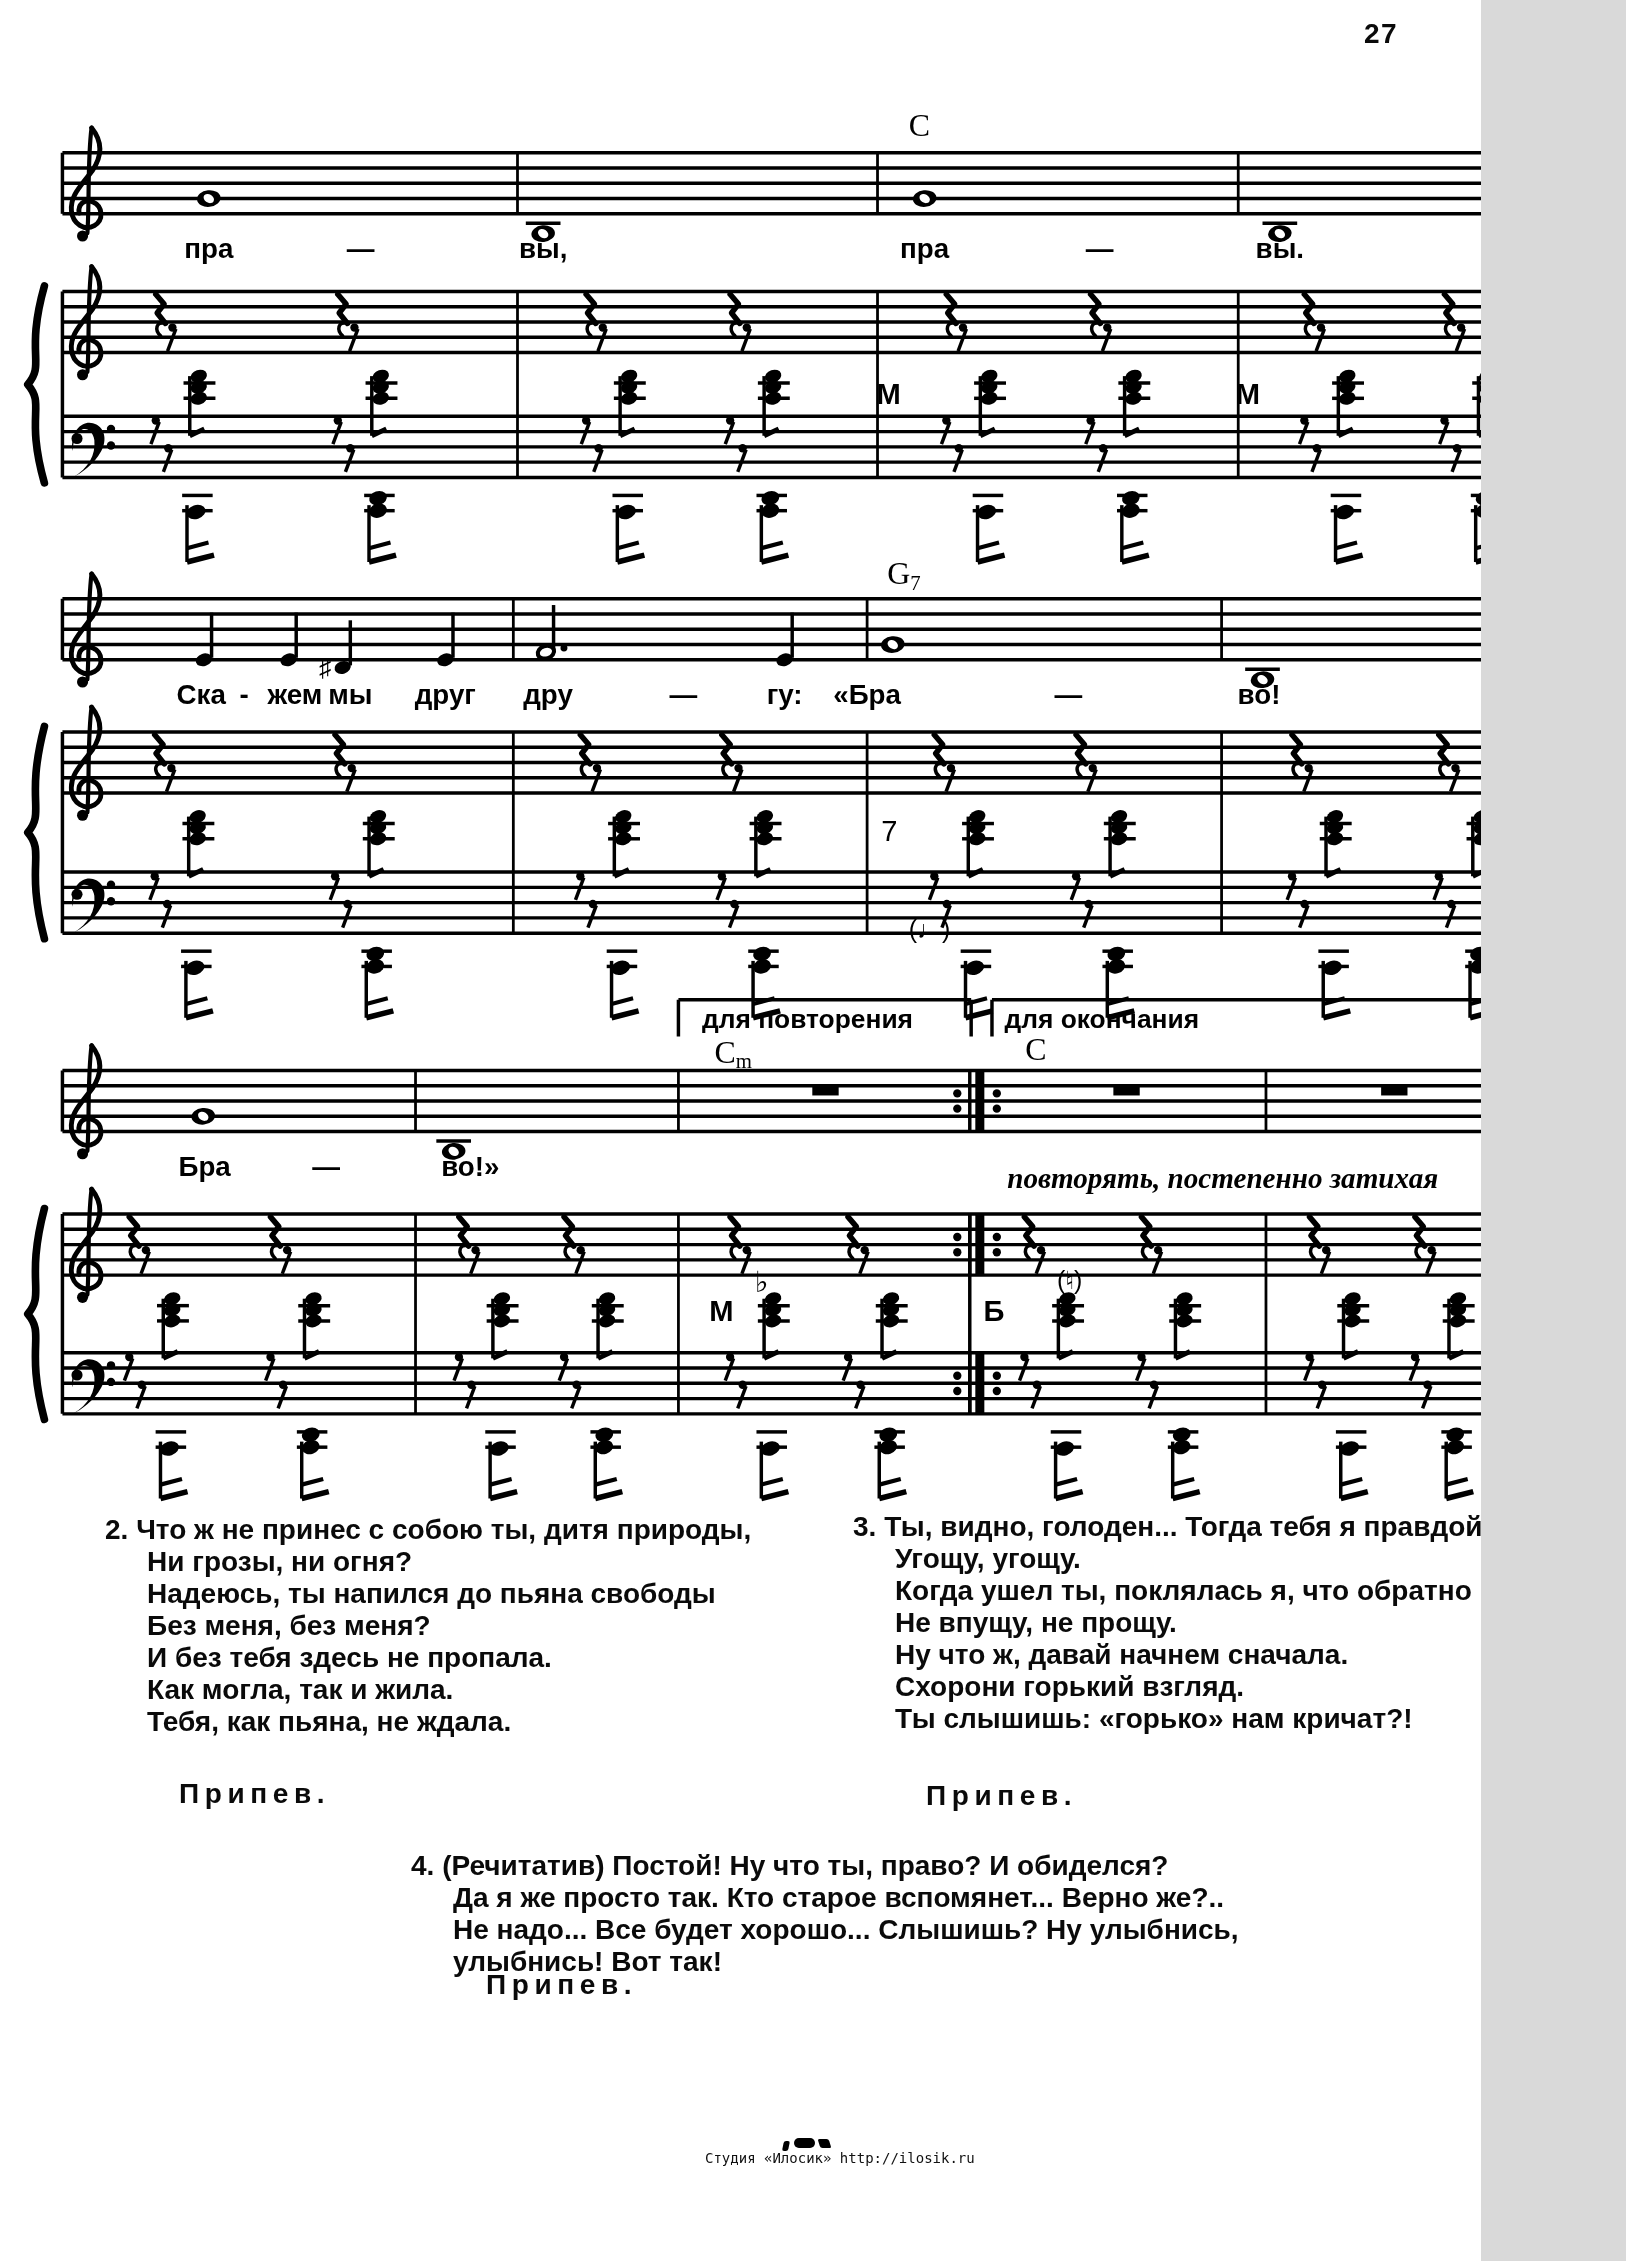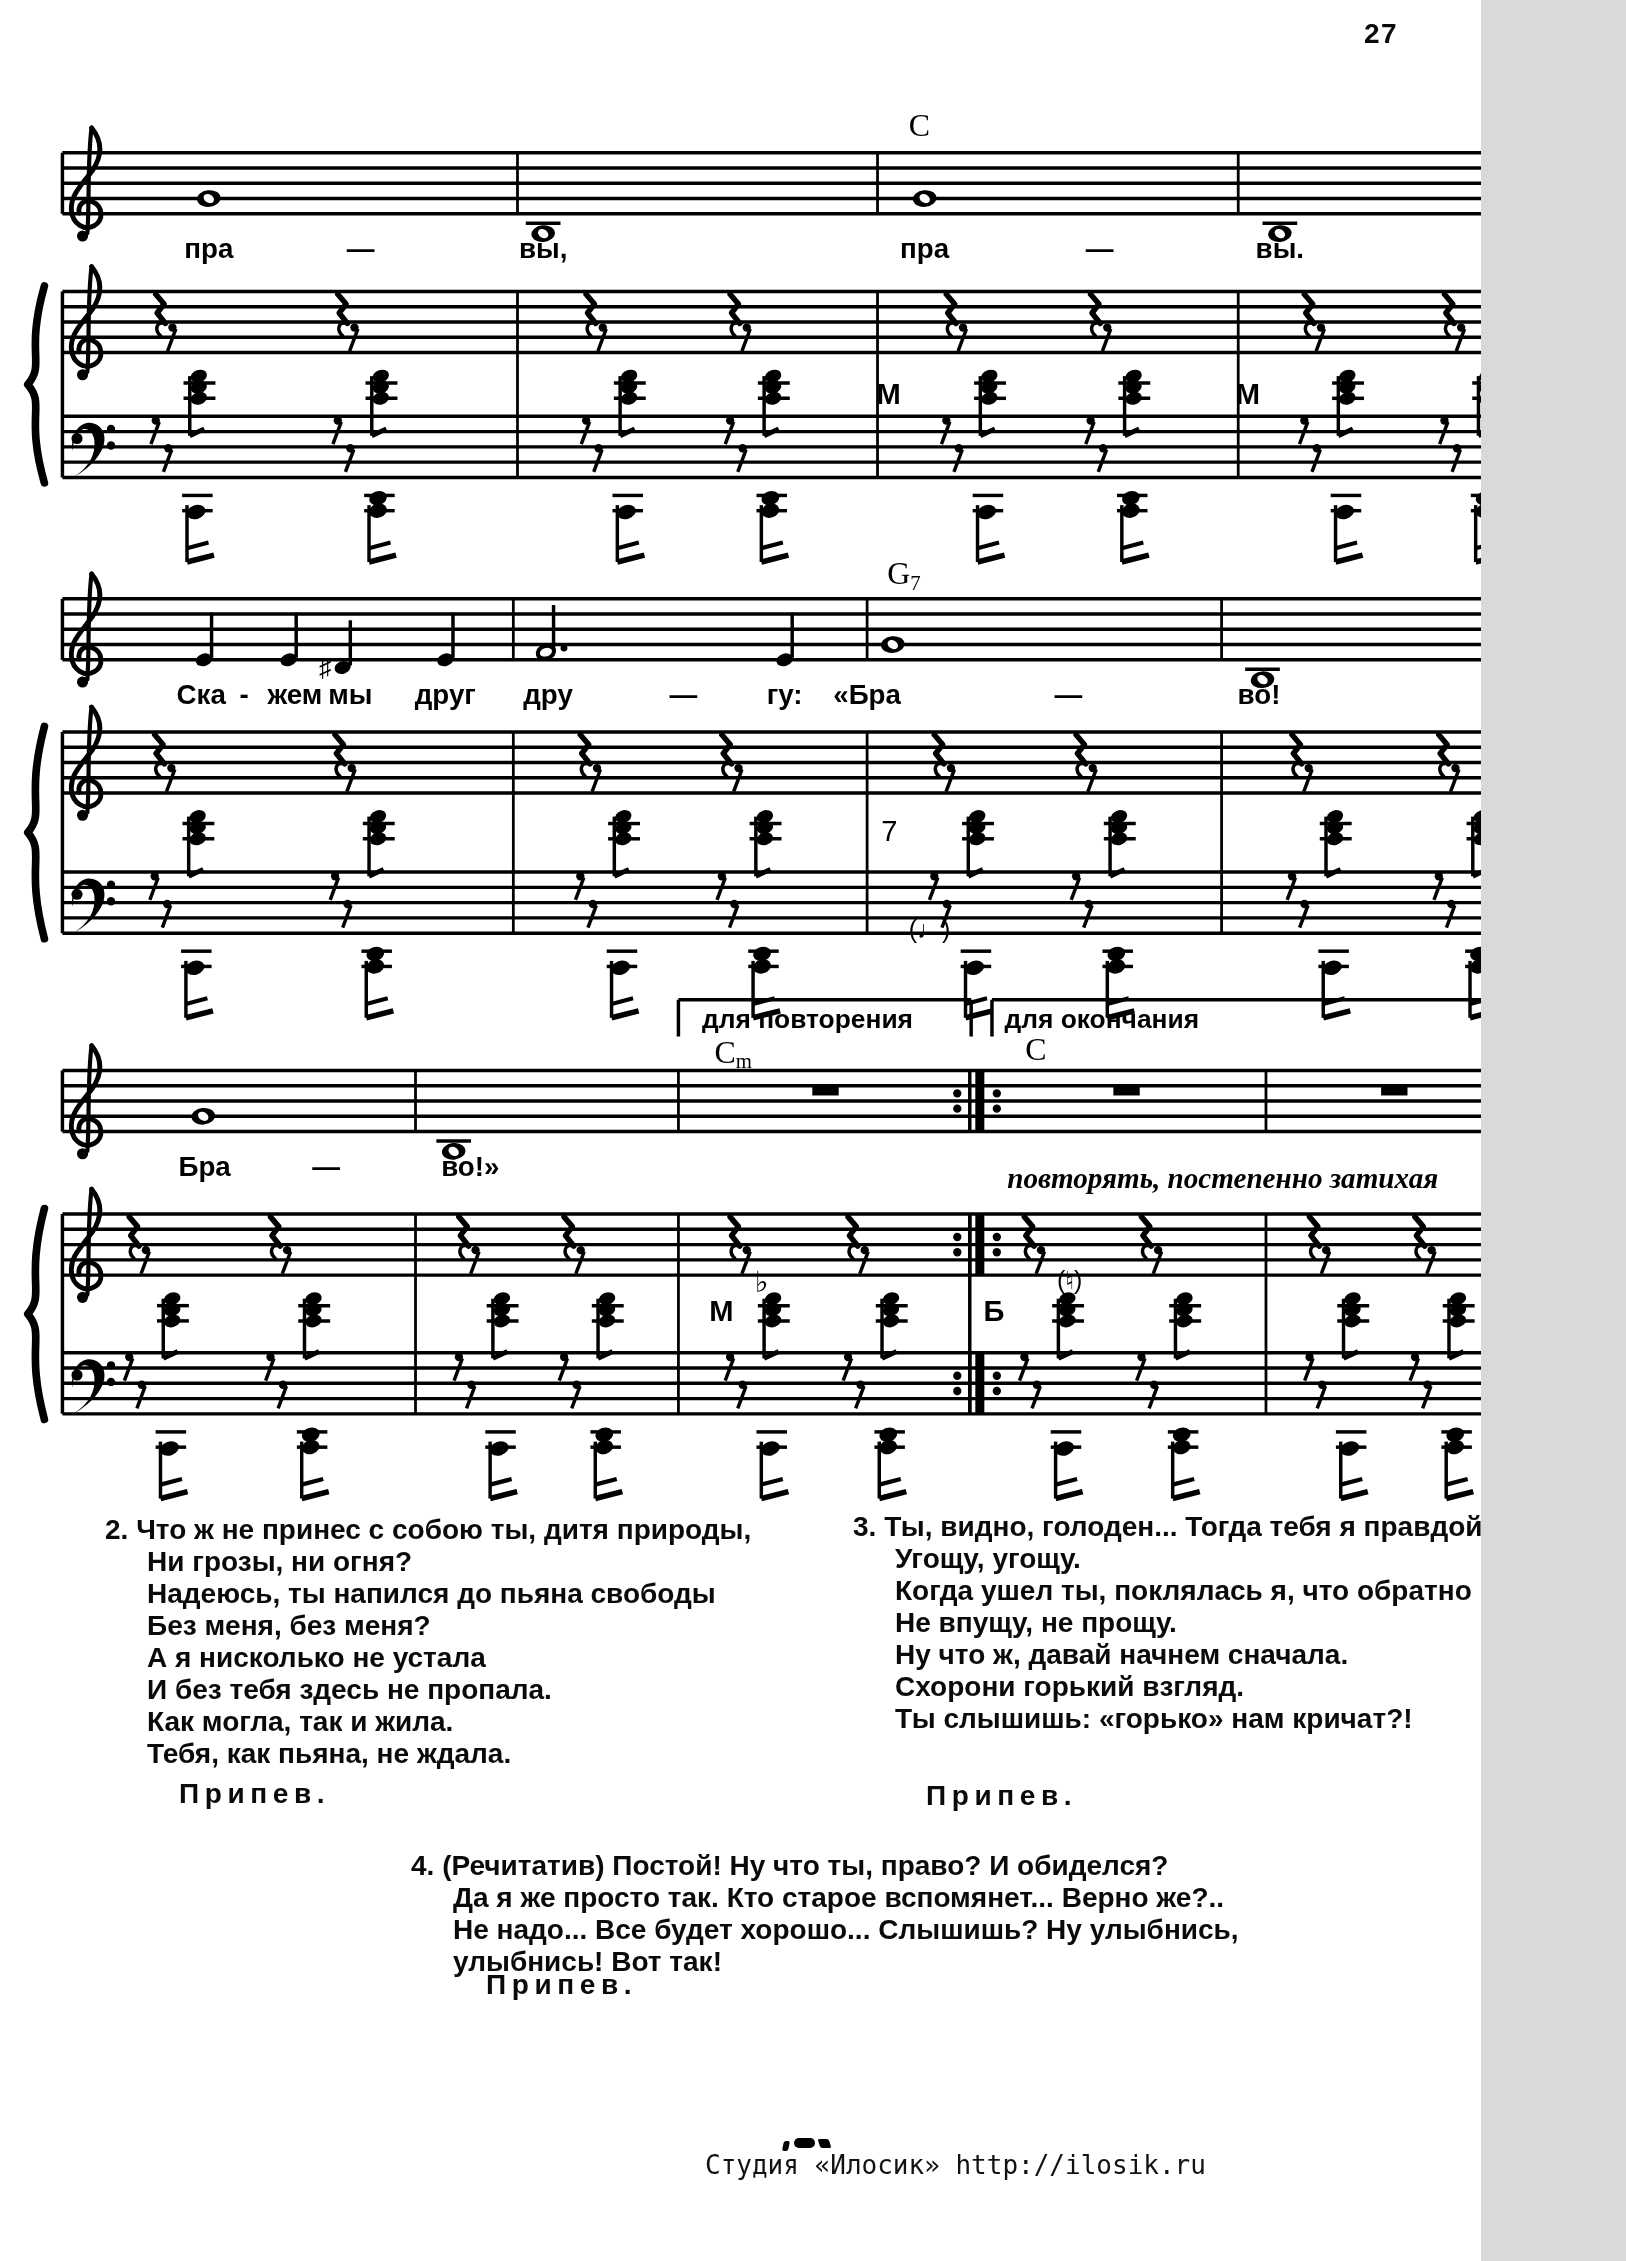--- a/index.html
+++ b/index.html
@@ -24,21 +24,21 @@
   .verse .vline{padding-left:42px;}
   .verse .vline.first{padding-left:0;}
   .refrain{
     position:absolute;
     font-size:28px;font-weight:bold;letter-spacing:5.6px;
     white-space:nowrap;
   }
   .footer-credit{
     position:absolute;top:2150px;left:705px;
     font-family:"DejaVu Sans Mono","Liberation Mono",monospace;
-    font-size:26px;color:#111;
+    font-size:14px;color:#111;
     white-space:nowrap;
   }
   .smudge{position:absolute;top:2138px;left:783px;width:62px;height:12.5px;}
   .smudge i{position:absolute;background:#000;border-radius:2.1px;}
   .smudge i:nth-child(1){left:0;top:2.8px;width:5.6px;height:9.7px;transform:skewX(-12deg);}
   .smudge i:nth-child(2){left:11px;top:0;width:21px;height:10.4px;border-radius:4.9px;}
   .smudge i:nth-child(3){left:36px;top:1.4px;width:11px;height:9px;transform:skewX(18deg);}
 </style>
 </head>
 <body>
@@ -823,21 +823,20 @@
       <text x="1098" y="1862" font-size="42" fill="#000" text-anchor="middle" font-family="&quot;Liberation Sans&quot;,sans-serif">♭</text>
       <text x="1433" y="1904" font-size="42" fill="#000" text-anchor="middle" font-family="&quot;Liberation Sans&quot;,sans-serif" font-weight="bold">Б</text>
       <text x="1542" y="1858" font-size="36" fill="#000" text-anchor="middle" font-family="&quot;Liberation Sans&quot;,sans-serif">(♮)</text>
     </svg>
 
   <div class="verse" style="left:105px;top:1514px;" id="verse-2">
       <div class="vline first">2. Что ж не принес с собою ты, дитя природы,</div>
       <div class="vline">Ни грозы, ни огня?</div>
       <div class="vline">Надеюсь, ты напился до пьяна свободы</div>
       <div class="vline">Без меня, без меня?</div>
-      <div class="vline">А я нисколько не устала</div>
       <div class="vline">И без тебя здесь не пропала.</div>
       <div class="vline">Как могла, так и жила.</div>
       <div class="vline">Тебя, как пьяна, не ждала.</div>
     </div>
   <div class="verse" style="left:853px;top:1511px;" id="verse-3">
       <div class="vline first">3. Ты, видно, голоден... Тогда тебя я правдой</div>
       <div class="vline">Угощу, угощу.</div>
       <div class="vline">Когда ушел ты, поклялась я, что обратно</div>
       <div class="vline">Не впущу, не прощу.</div>
       <div class="vline">Ну что ж, давай начнем сначала.</div>

